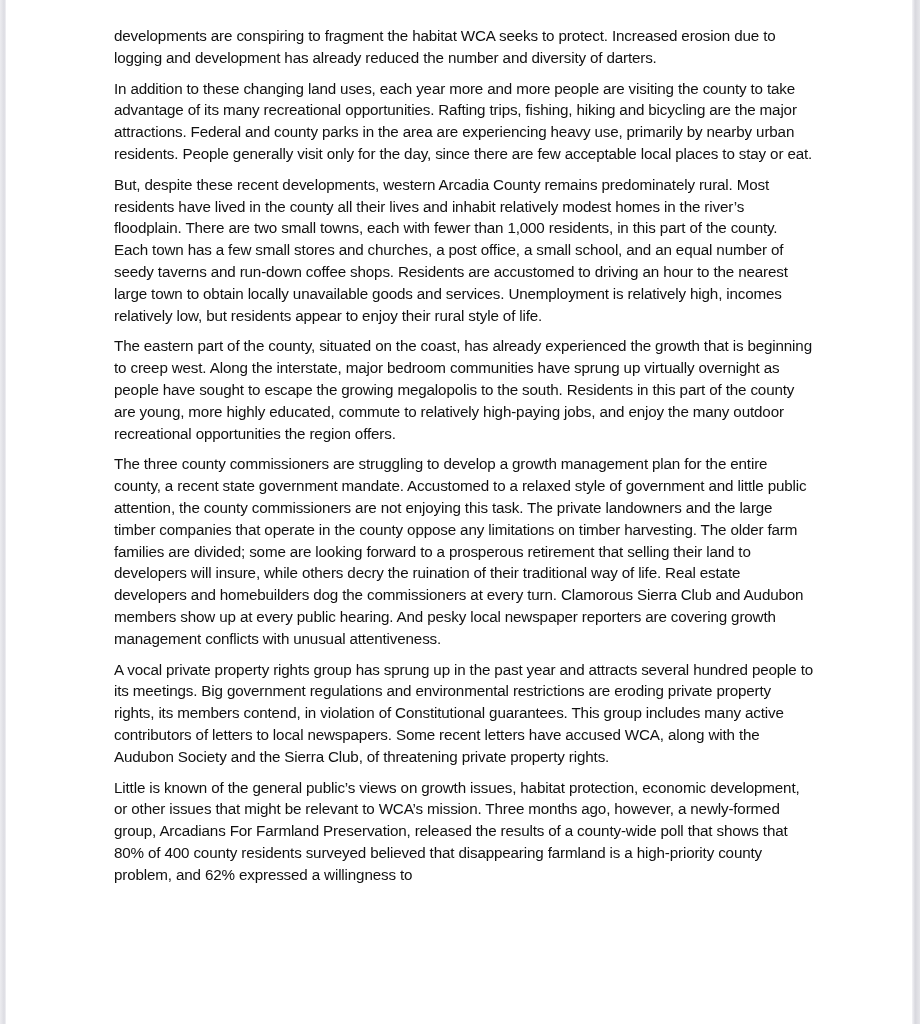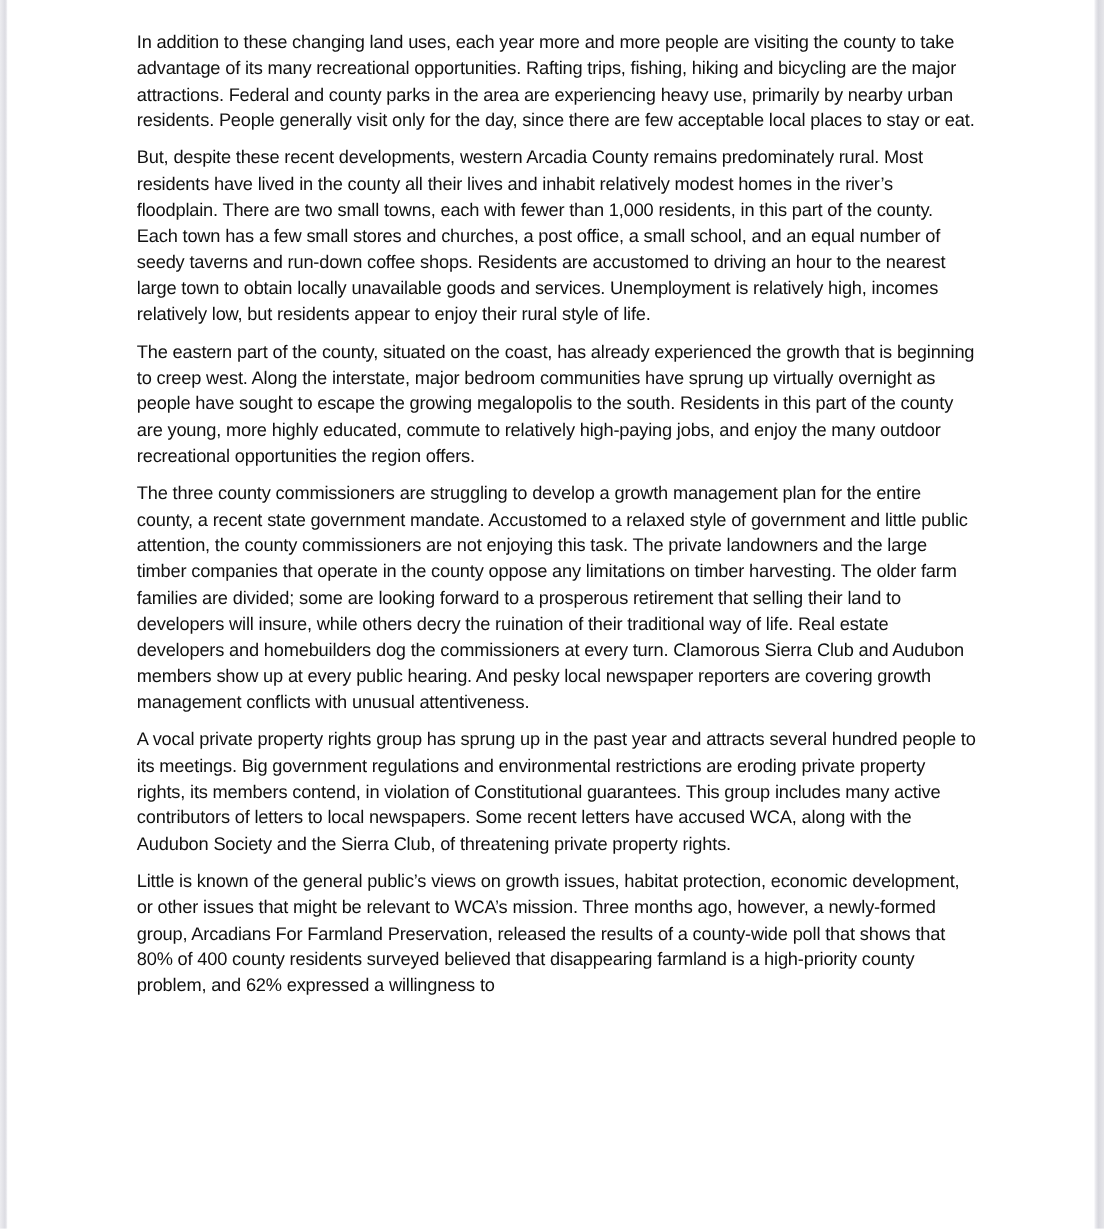--- a/index.html
+++ b/index.html
@@ -43,20 +43,21 @@
       margin: 0 0 9px 0;
       text-align: left;
     }
   </style>
 </head>
 <body>
 
 <div class="frame">
   <div class="edge-left"></div>
   <div class="page">
+    <p class="para">developments are conspiring to fragment the habitat WCA seeks to protect. Increased erosion due to logging and development has already reduced the number and diversity of darters.</p>
     <p class="para"> In addition to these changing land uses, each year more and more people are visiting the county to take advantage of its many recreational opportunities. Rafting trips, fishing, hiking and bicycling are the major attractions. Federal and county parks in the area are experiencing heavy use, primarily by nearby urban residents. People generally visit only for the day, since there are few acceptable local places to stay or eat.</p>
     <p class="para">But, despite these recent developments, western Arcadia County remains predominately rural. Most residents have lived in the county all their lives and inhabit relatively modest homes in the river’s floodplain. There are two small towns, each with fewer than 1,000 residents, in this part of the county. Each town has a few small stores and churches, a post office, a small school, and an equal number of seedy taverns and run-down coffee shops. Residents are accustomed to driving an hour to the nearest large town to obtain locally unavailable goods and services. Unemployment is relatively high, incomes relatively low, but residents appear to enjoy their rural style of life.</p>
     <p class="para">The eastern part of the county, situated on the coast, has already experienced the growth that is beginning to creep west. Along the interstate, major bedroom communities have sprung up virtually overnight as people have sought to escape the growing megalopolis to the south. Residents in this part of the county are young, more highly educated, commute to relatively high-paying jobs, and enjoy the many outdoor recreational opportunities the region offers.</p>
     <p class="para">The three county commissioners are struggling to develop a growth management plan for the entire county, a recent state government mandate. Accustomed to a relaxed style of government and little public attention, the county commissioners are not enjoying this task. The private landowners and the large timber companies that operate in the county oppose any limitations on timber harvesting. The older farm families are divided; some are looking forward to a prosperous retirement that selling their land to developers will insure, while others decry the ruination of their traditional way of life. Real estate developers and homebuilders dog the commissioners at every turn. Clamorous Sierra Club and Audubon members show up at every public hearing. And pesky local newspaper reporters are covering growth management conflicts with unusual attentiveness.</p>
     <p class="para">A vocal private property rights group has sprung up in the past year and attracts several hundred people to its meetings. Big government regulations and environmental restrictions are eroding private property rights, its members contend, in violation of Constitutional guarantees. This group includes many active contributors of letters to local newspapers. Some recent letters have accused WCA, along with the Audubon Society and the Sierra Club, of threatening private property rights.</p>
     <p class="para">Little is known of the general public’s views on growth issues, habitat protection, economic development, or other issues that might be relevant to WCA’s mission. Three months ago, however, a newly-formed group, Arcadians For Farmland Preservation, released the results of a county-wide poll that shows that 80% of 400 county residents surveyed believed that disappearing farmland is a high-priority county problem, and 62% expressed a willingness to</p>
   </div>
   <div class="edge-right"></div>
 </div>
 

